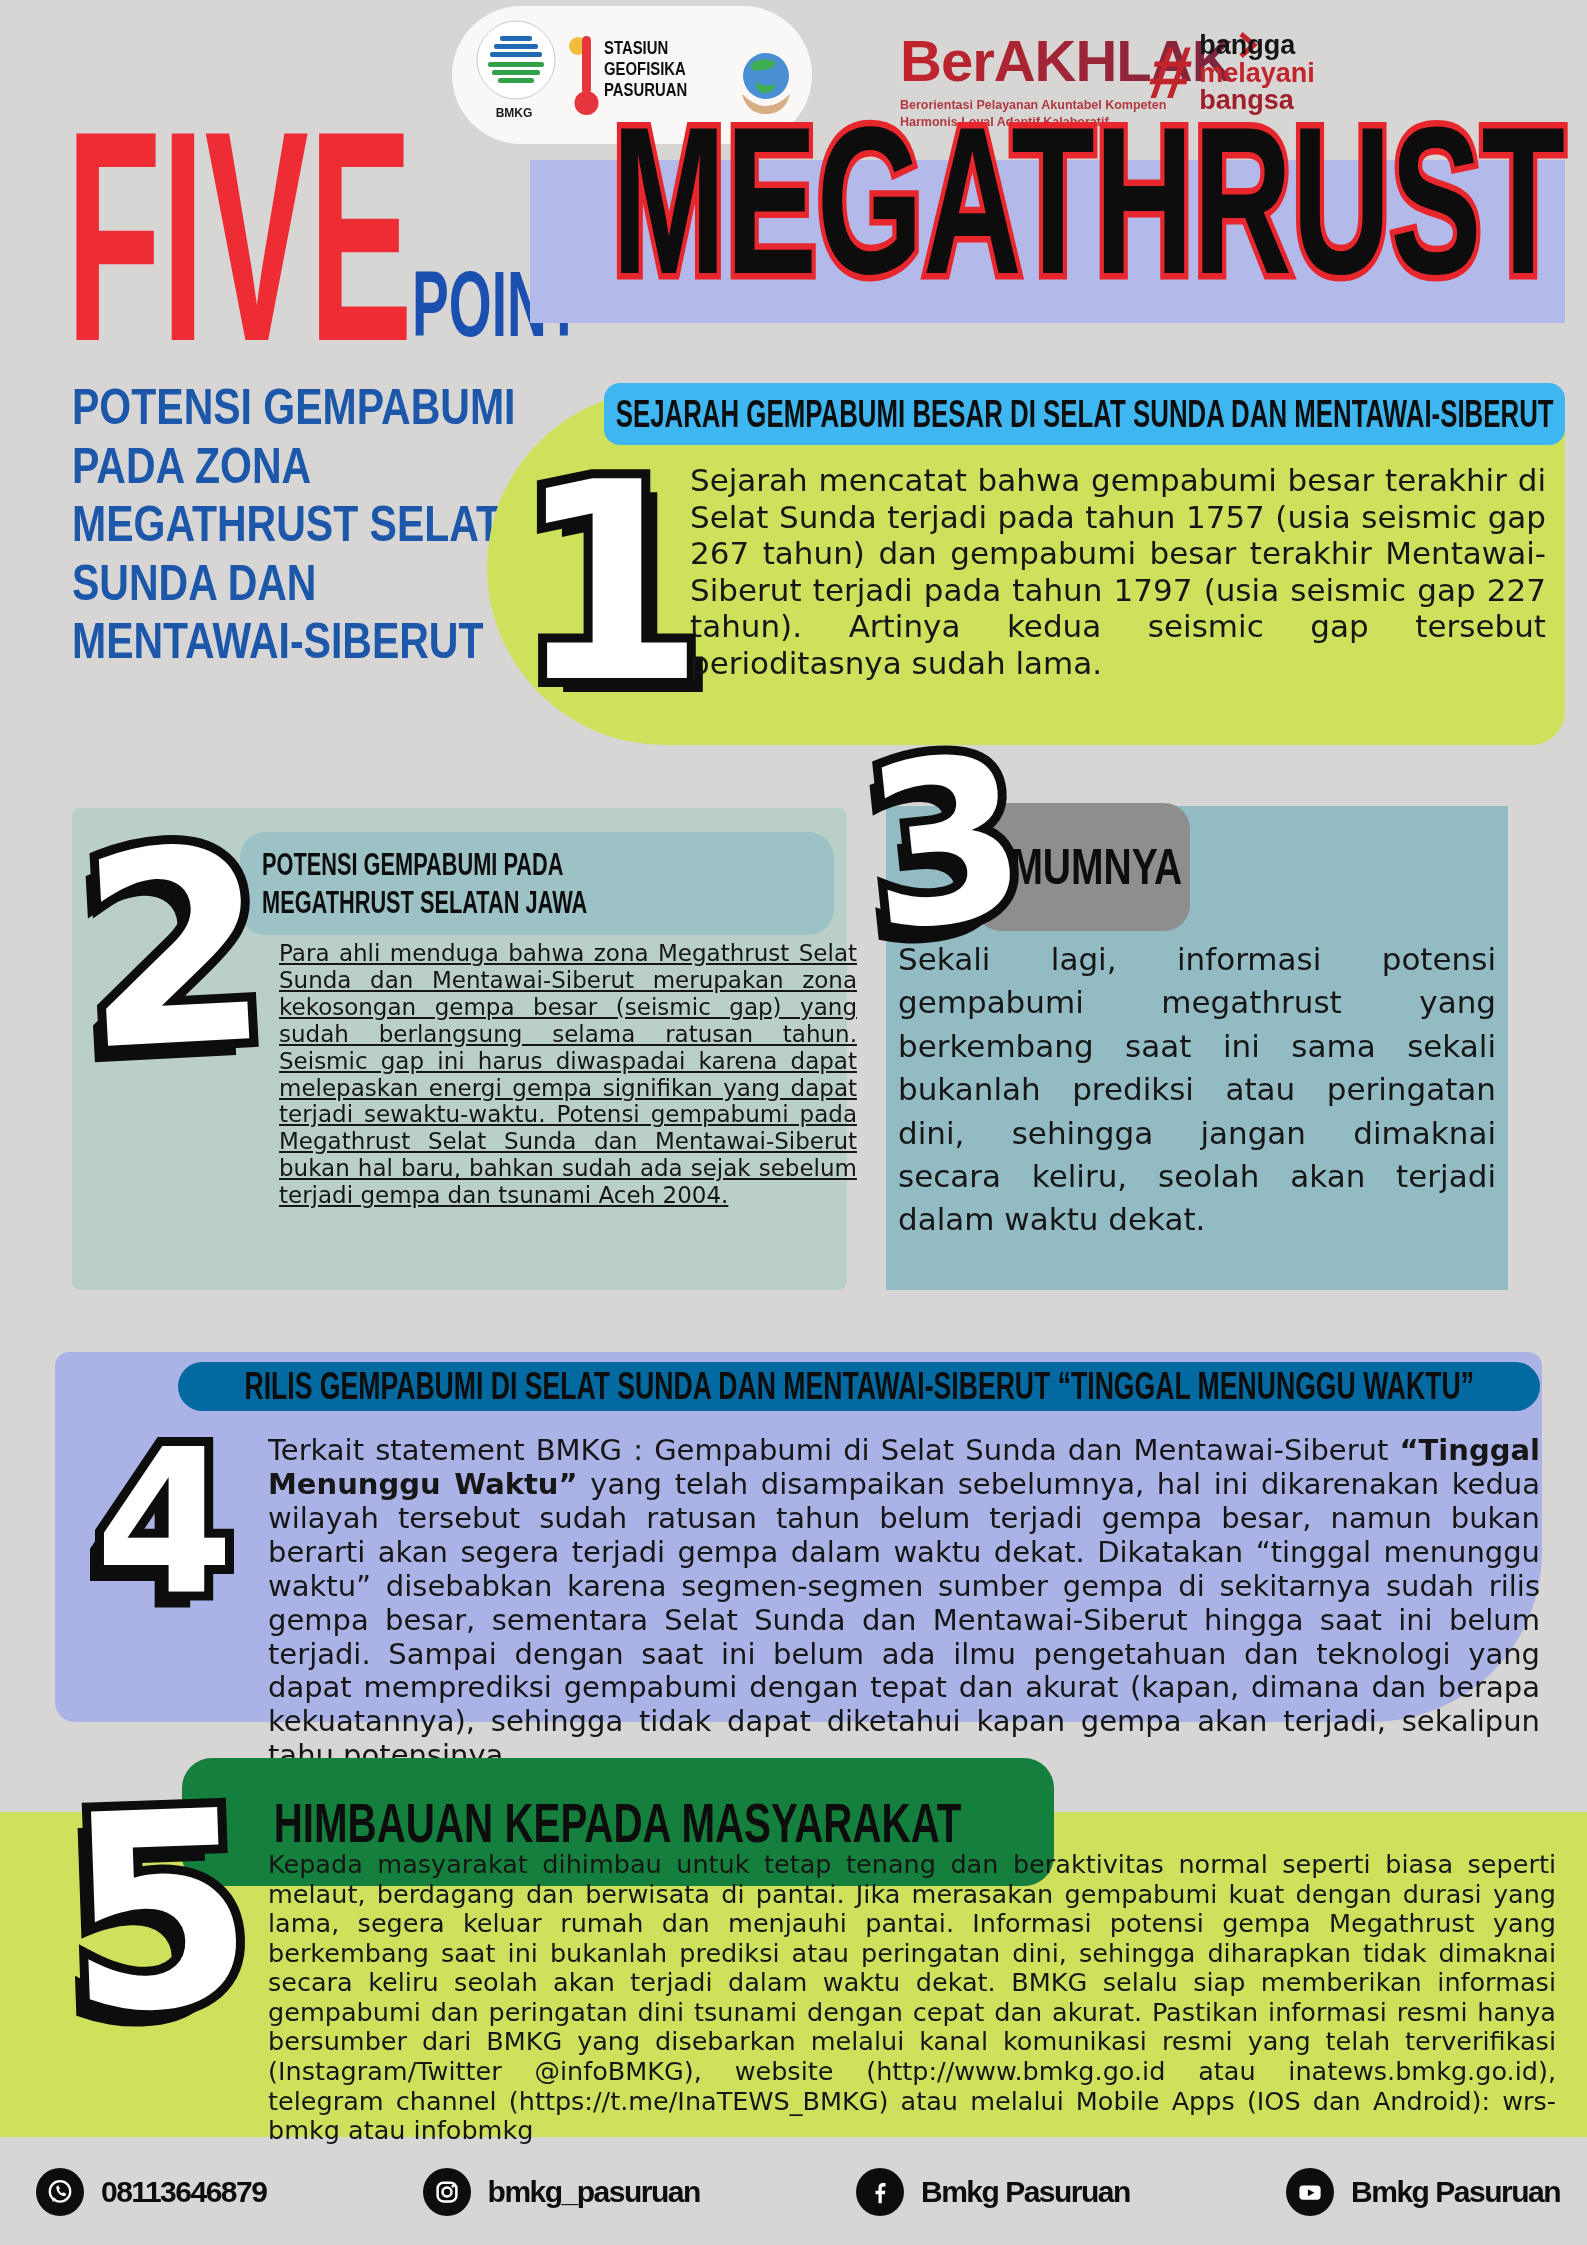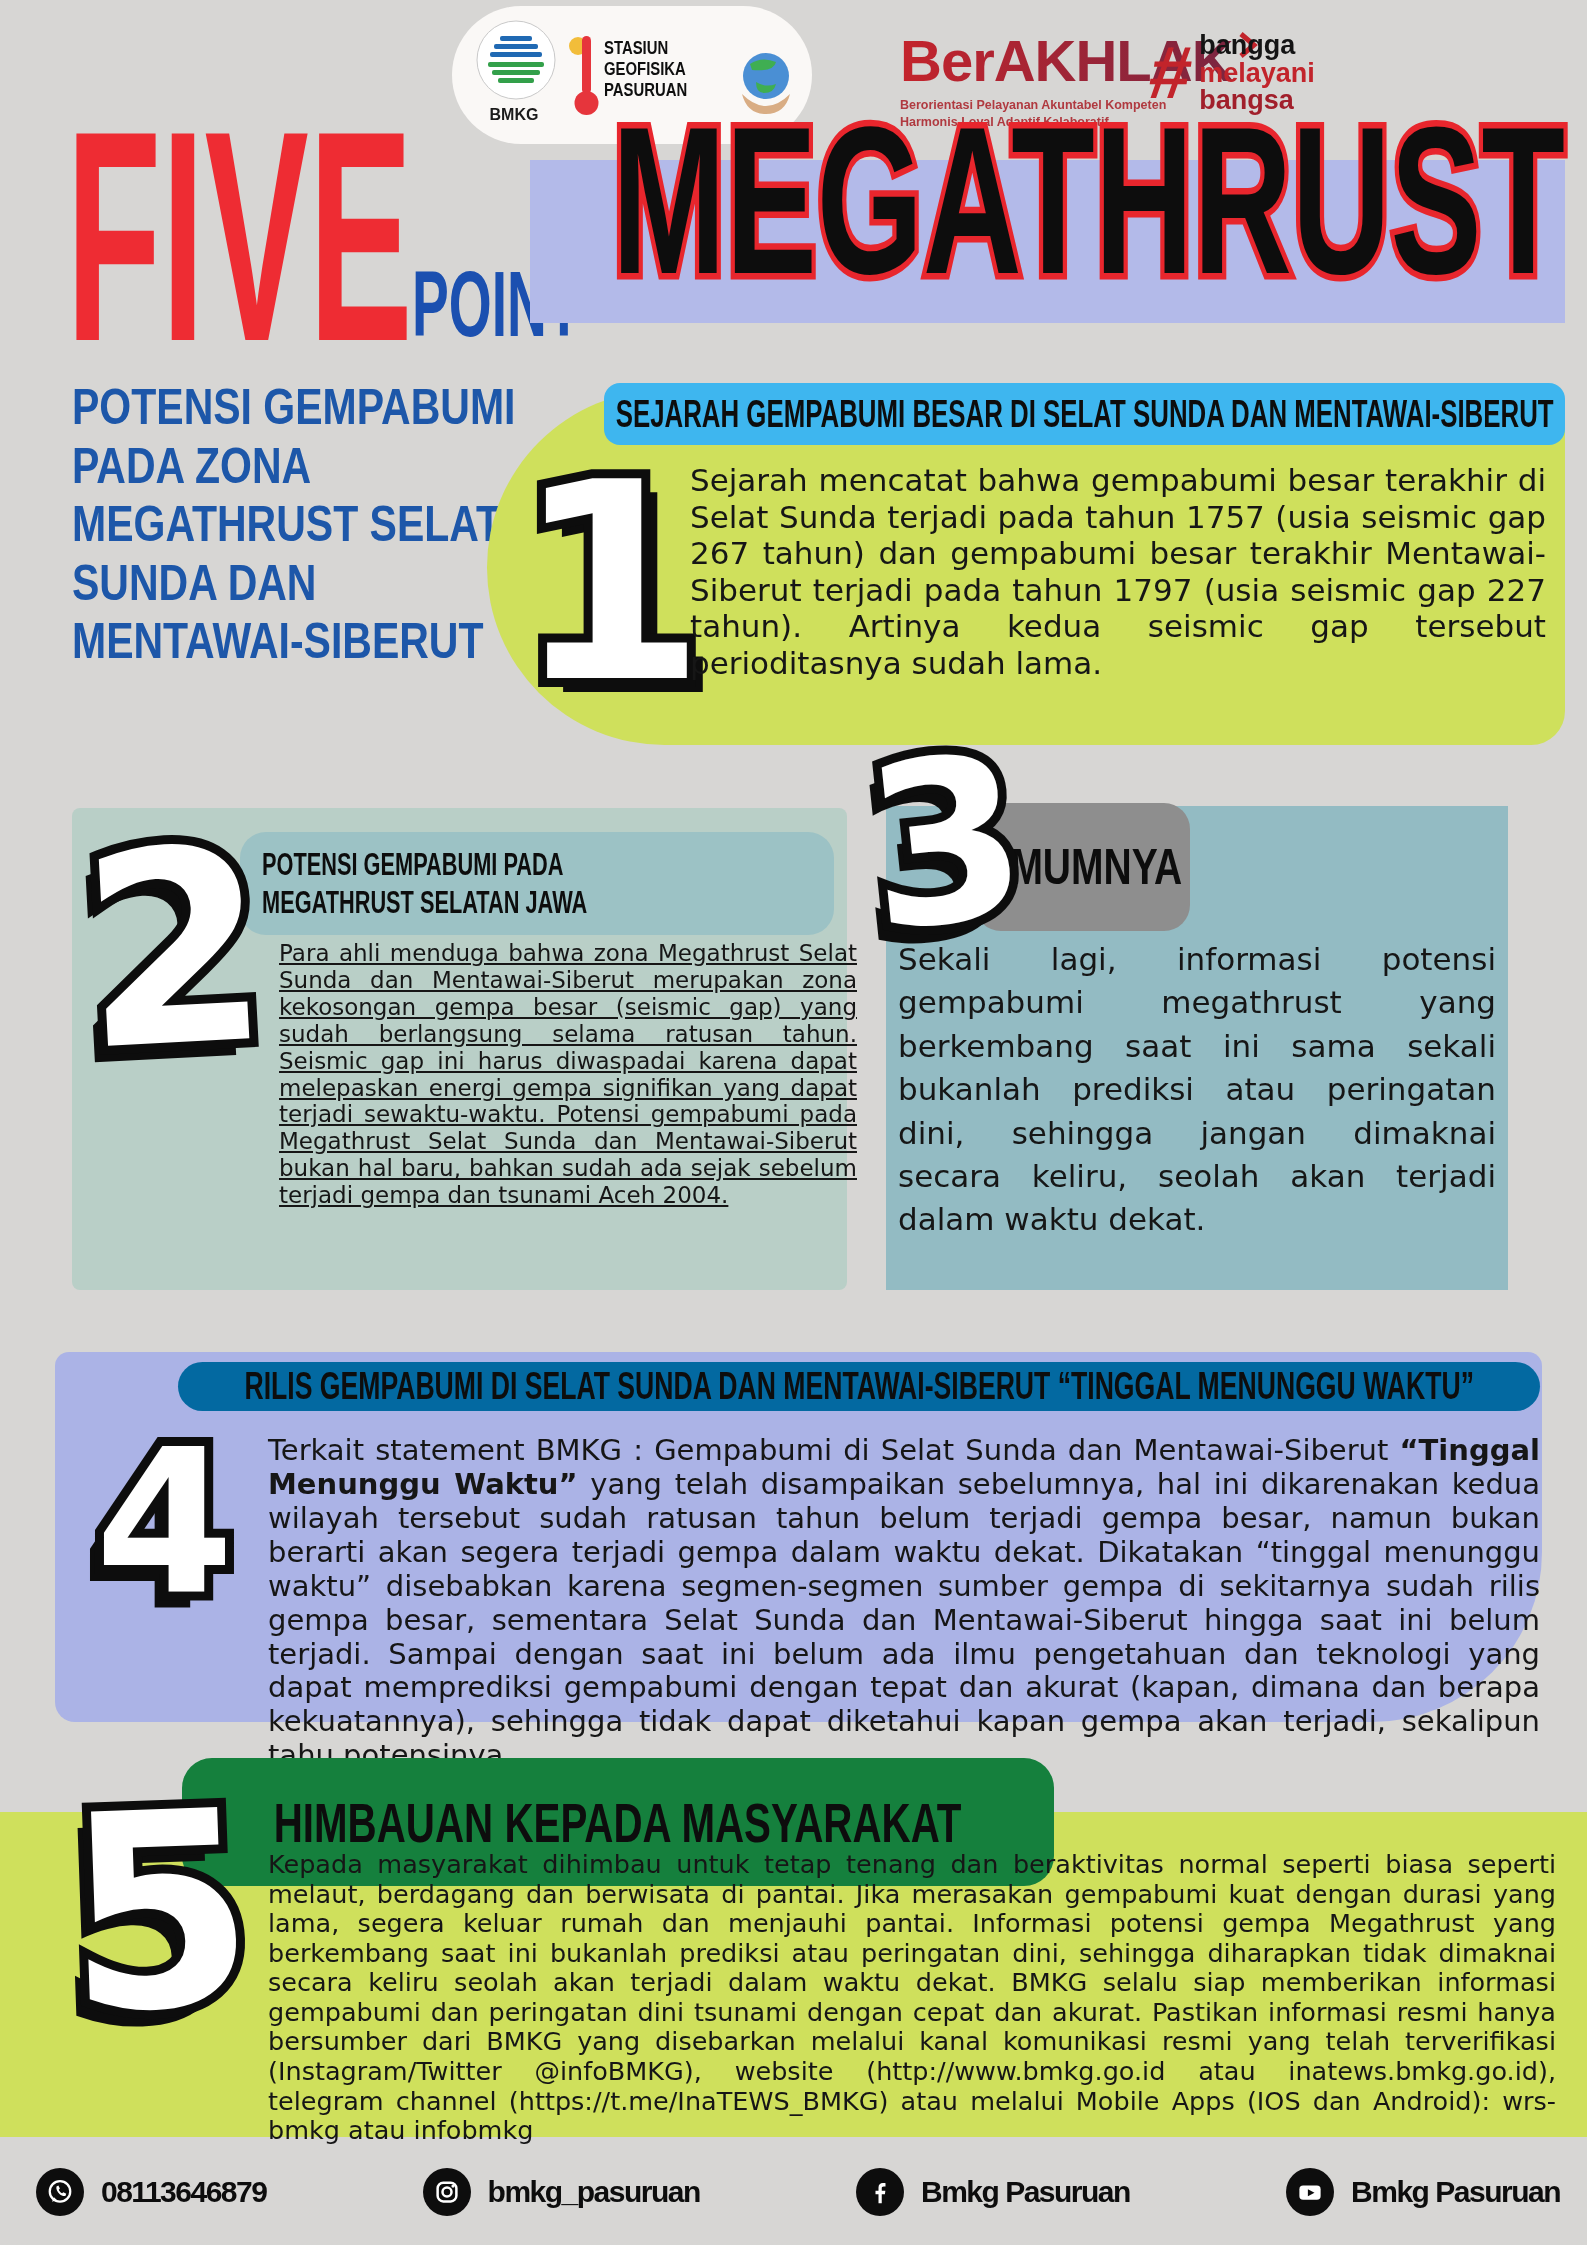--- a/index.html
+++ b/index.html
@@ -2,21 +2,21 @@
 <html><head>
 <meta charset="utf-8">
 <style>
   html,body{margin:0;padding:0;}
   #poster{position:relative;width:1587px;height:2245px;background:#d7d6d4;overflow:hidden;
           font-family:"Liberation Sans",sans-serif;color:#111;}
   .abs{position:absolute;}
 
   
   .header-pill{left:452px;top:6px;width:360px;height:138px;background:#faf8f6;border-radius:70px;}
-  .bmkg-label{left:466px;top:108px;width:96px;text-align:center;font-size:16px;font-weight:700;color:#1b1b1b;}
+  .bmkg-label{left:466px;top:108px;width:96px;text-align:center;font-size:12px;font-weight:700;color:#1b1b1b;}
   .station-text{left:152px;top:32px;font-size:17.5px;font-weight:800;line-height:1.2;color:#0f0f0f;
                 transform:scaleX(.85);transform-origin:left top;}
   .berakhlak{left:900px;top:32px;width:420px;}
   .ba-row{display:flex;align-items:flex-start;gap:4px;}
   .ba-title{font-size:58px;font-weight:800;letter-spacing:-1px;
             background:linear-gradient(90deg,#c4242c,#7a2540);-webkit-background-clip:text;
             background-clip:text;color:transparent;line-height:1;}
   .ba-sub{margin-top:7px;font-size:12.5px;line-height:1.35;color:#b03a40;font-weight:700;}
   .hashtag{left:1150px;top:32px;display:flex;align-items:center;gap:8px;}
   .hash-glyph{font-size:74px;font-weight:800;color:#c2242b;transform:skewX(-8deg);line-height:.9;}

